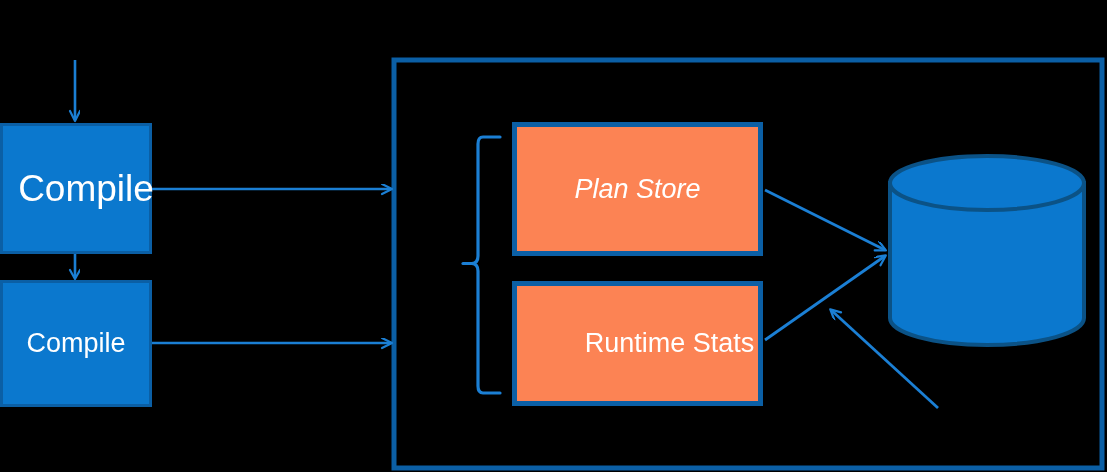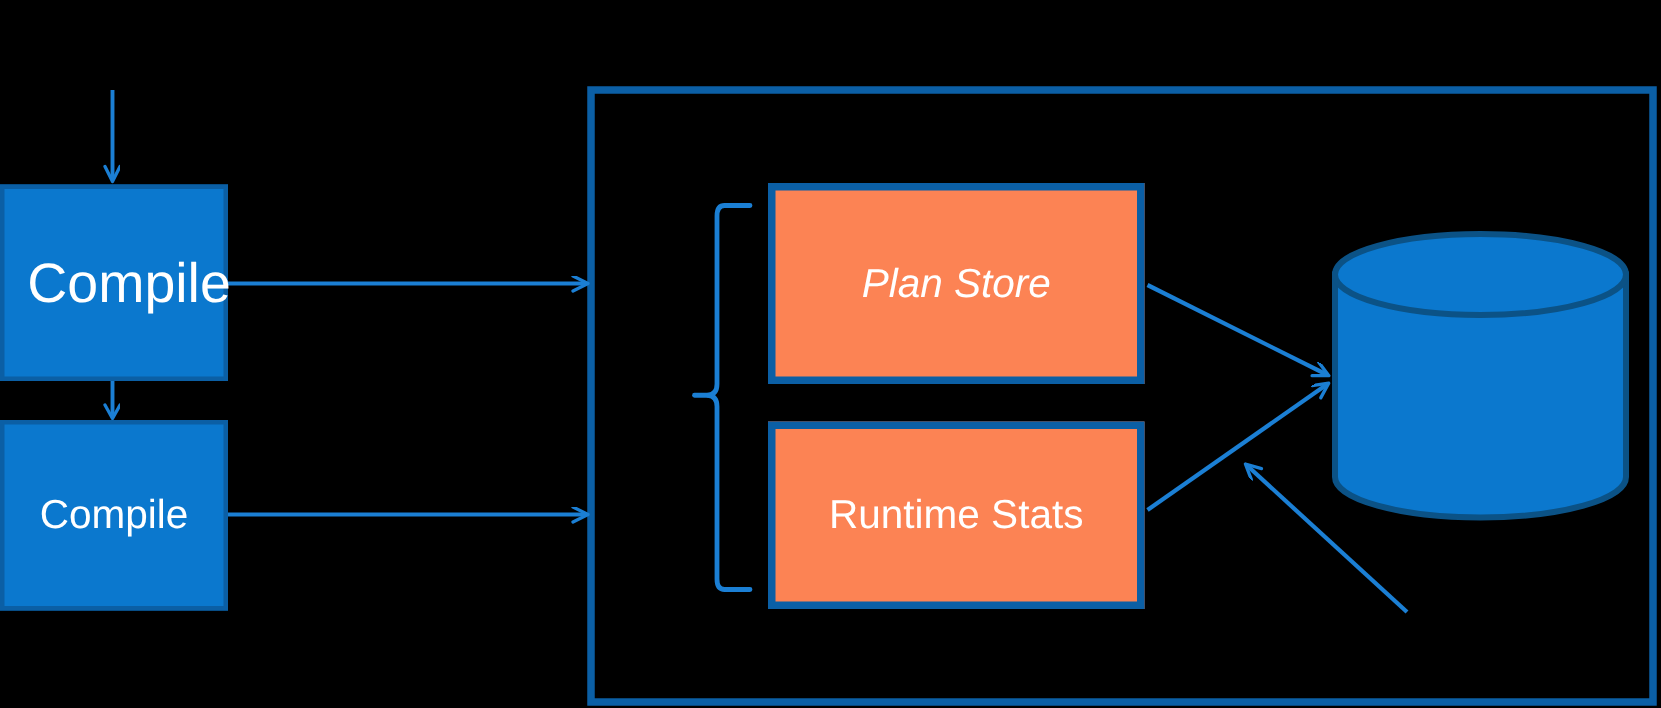--- a/index.html
+++ b/index.html
@@ -48,21 +48,21 @@
   
   .store-box {
     position: absolute;
     background: #fc8354;
     border: 5px solid #0b5fa5;
     box-sizing: border-box;
   }
   #plan-store-box    { left: 512px; top: 122px; width: 251px; height: 134px; }
   #runtime-stats-box { left: 512px; top: 281px; width: 251px; height: 125px; }
   #plan-store-label    { left: 512px; top: 122px; width: 251px; height: 134px; font-size: 27px; font-style: italic; }
-  #runtime-stats-label { left: 512px; top: 281px; width: 251px; height: 125px; font-size: 27px; }
+  #runtime-stats-label { left: 512px; top: 281px; width: 251px; height: 125px; font-size: 27px; padding-left: 32px; }
 
   
   #query-store-label { left: 890px; top: 165px; width: 194px; height: 175px; font-size: 27px; }
 </style>
 </head>
 <body>
 
 <div id="canvas">
 
   <svg class="svg-layer" viewBox="0 0 1107 472">

